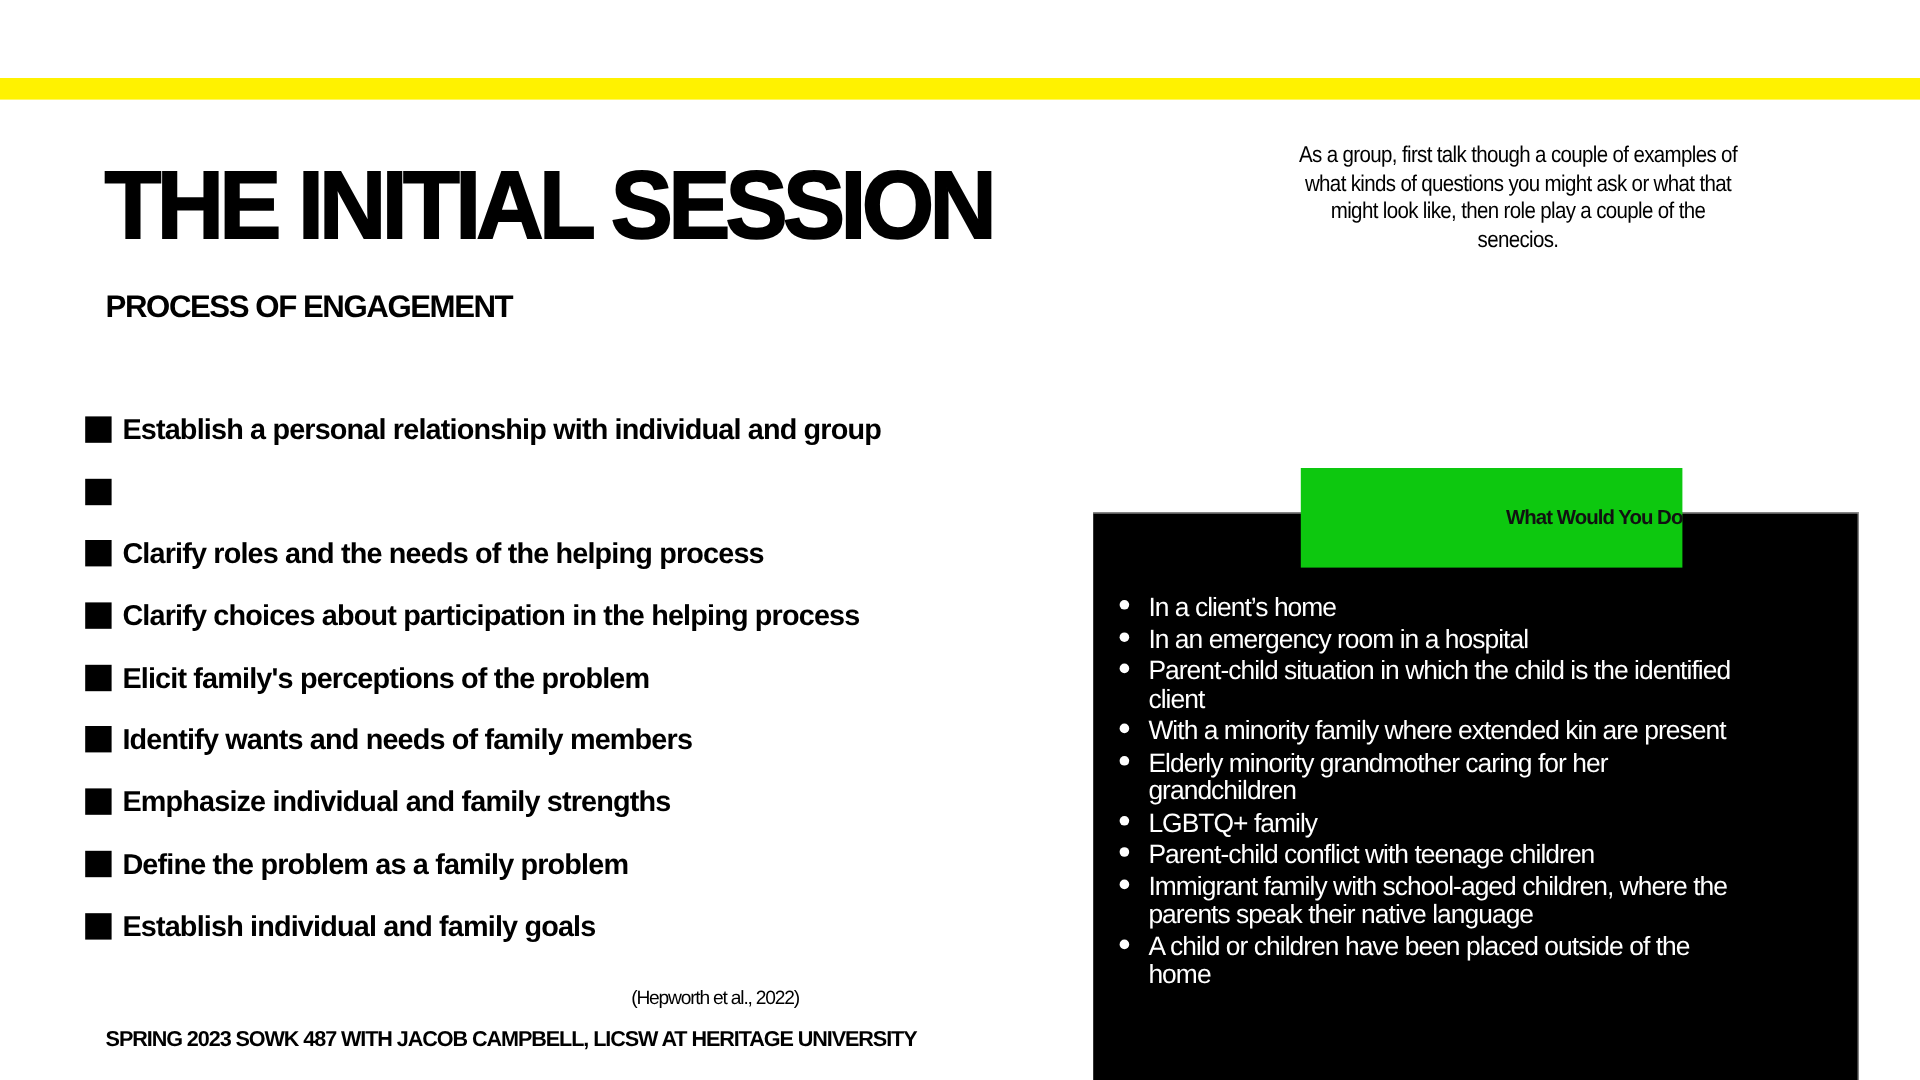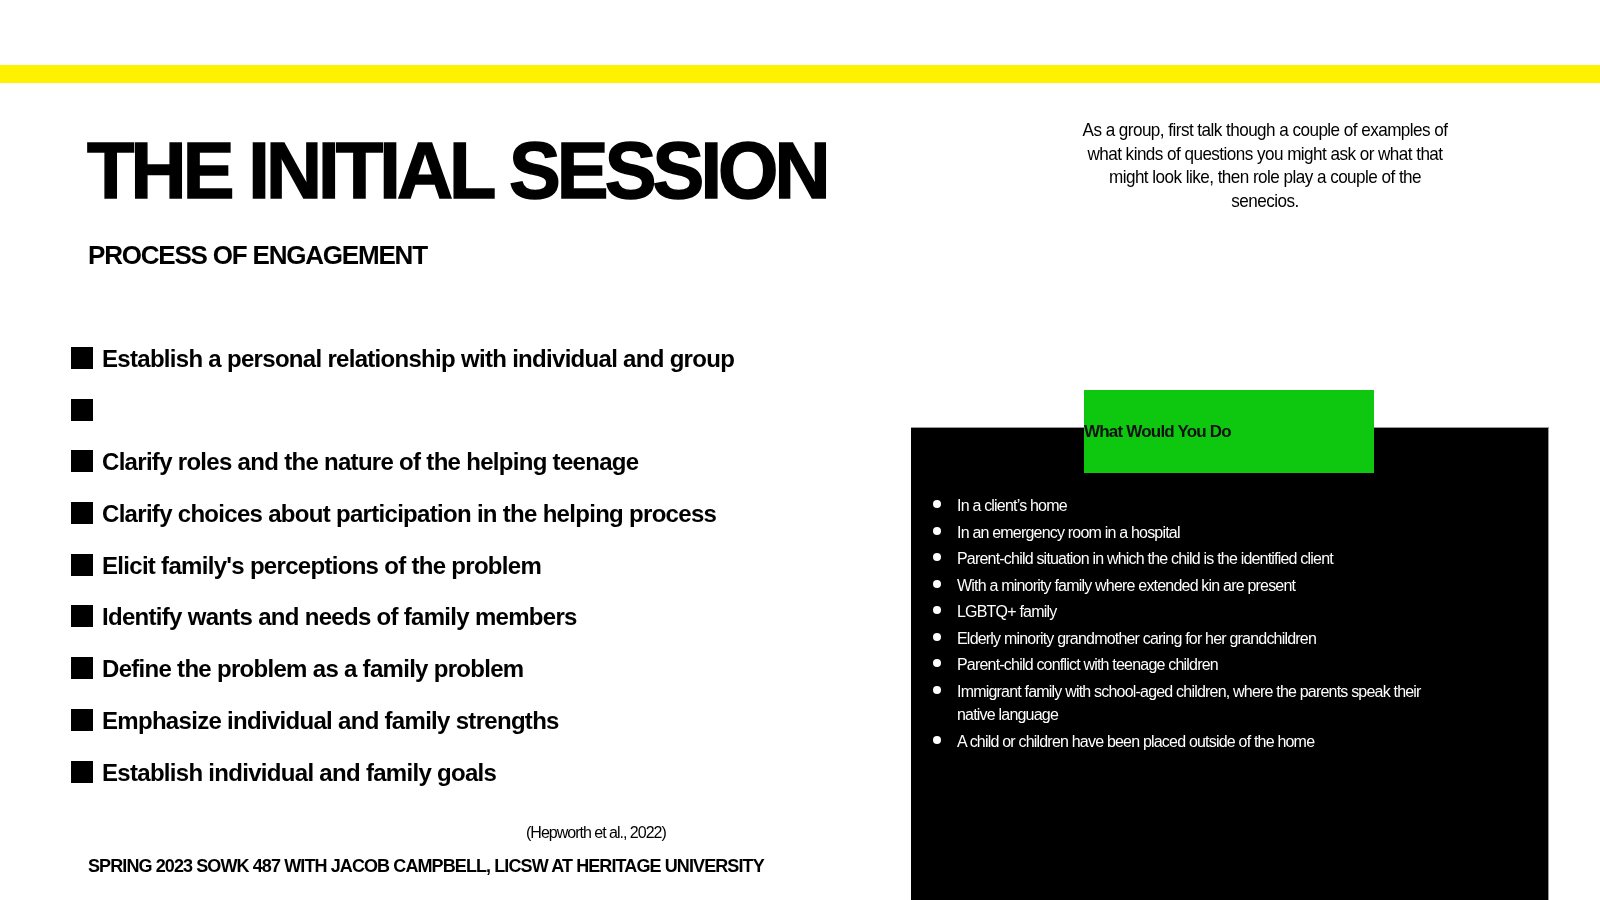--- a/index.html
+++ b/index.html
@@ -116,26 +116,26 @@
       height: 473px;
       background: #000;
       border-top: 1px solid #9a9a9a;
       border-right: 1px solid #9a9a9a;
       box-sizing: border-box;
     }
     .panel-header {
       position: absolute;
       left: 1084px;
       top: 390px;
-      width: 290px;
+      width: 318px;
       height: 83px;
       background: #0dc80f;
       display: flex;
       align-items: center;
-      justify-content: flex-start;
+      justify-content: flex-end;
     }
     .panel-header-text {
       font-weight: 700;
       font-size: 17px;
       letter-spacing: -0.8px;
       color: #111;
       white-space: nowrap;
     }
     .scenario-list {
       position: absolute;
@@ -143,21 +143,21 @@
       top: 494px;
       width: 520px;
       margin: 0;
       padding: 0;
       list-style: none;
     }
     .scenario {
       display: flex;
       align-items: flex-start;
       color: #ffffff;
-      font-size: 16px;
+      font-size: 22px;
       line-height: 23.5px;
       letter-spacing: -0.8px;
       margin-bottom: 3px;
     }
     .scenario-bullet {
       flex: 0 0 auto;
       width: 8px;
       height: 8px;
       border-radius: 50%;
       background: #ffffff;
@@ -183,41 +183,41 @@
 <ul class="steps">
   <li class="step">
     <span class="step-bullet"></span>
     <span class="step-text">Establish a personal relationship with individual and group</span>
   </li>
   <li class="step">
     <span class="step-bullet"></span>
   </li>
   <li class="step">
     <span class="step-bullet"></span>
-    <span class="step-text">Clarify roles and the nature of the helping teenage</span>
+    <span class="step-text">Clarify roles and the needs of the helping process</span>
   </li>
   <li class="step">
     <span class="step-bullet"></span>
     <span class="step-text">Clarify choices about participation in the helping process</span>
   </li>
   <li class="step">
     <span class="step-bullet"></span>
     <span class="step-text">Elicit family's perceptions of the problem</span>
   </li>
   <li class="step">
     <span class="step-bullet"></span>
     <span class="step-text">Identify wants and needs of family members</span>
   </li>
   <li class="step">
     <span class="step-bullet"></span>
+    <span class="step-text">Emphasize individual and family strengths</span>
+  </li>
+  <li class="step">
+    <span class="step-bullet"></span>
     <span class="step-text">Define the problem as a family problem</span>
-  </li>
-  <li class="step">
-    <span class="step-bullet"></span>
-    <span class="step-text">Emphasize individual and family strengths</span>
   </li>
   <li class="step">
     <span class="step-bullet"></span>
     <span class="step-text">Establish individual and family goals</span>
   </li>
 </ul>
 
 <div class="citation">(Hepworth et al., 2022)</div>
 <div class="footer">SPRING 2023 SOWK 487 WITH JACOB CAMPBELL, LICSW  AT HERITAGE UNIVERSITY</div>
 
@@ -239,28 +239,28 @@
   <li class="scenario">
     <span class="scenario-bullet"></span>
     <span class="scenario-text">Parent-child situation in which the child is the identified client</span>
   </li>
   <li class="scenario">
     <span class="scenario-bullet"></span>
     <span class="scenario-text">With a minority family where extended kin are present</span>
   </li>
   <li class="scenario">
     <span class="scenario-bullet"></span>
+    <span class="scenario-text">Elderly minority grandmother caring for her grandchildren</span>
+  </li>
+  <li class="scenario">
+    <span class="scenario-bullet"></span>
     <span class="scenario-text">LGBTQ+ family</span>
   </li>
   <li class="scenario">
     <span class="scenario-bullet"></span>
-    <span class="scenario-text">Elderly minority grandmother caring for her grandchildren</span>
-  </li>
-  <li class="scenario">
-    <span class="scenario-bullet"></span>
     <span class="scenario-text">Parent-child conflict with teenage children</span>
   </li>
   <li class="scenario">
     <span class="scenario-bullet"></span>
     <span class="scenario-text">Immigrant family with school-aged children, where the parents speak their native language</span>
   </li>
   <li class="scenario">
     <span class="scenario-bullet"></span>
     <span class="scenario-text">A child or children have been placed outside of the home</span>
   </li>

